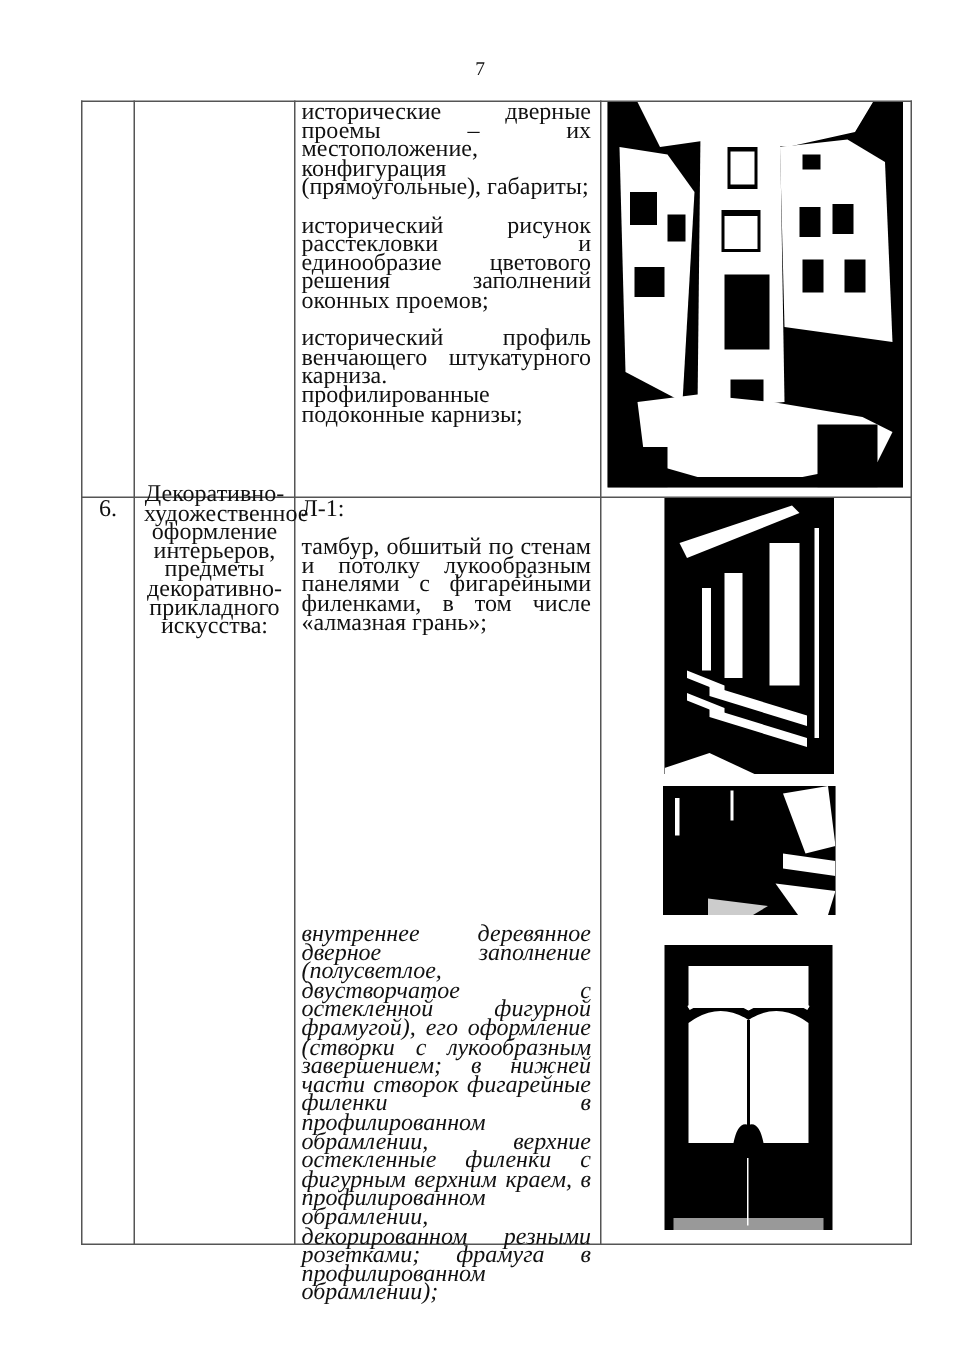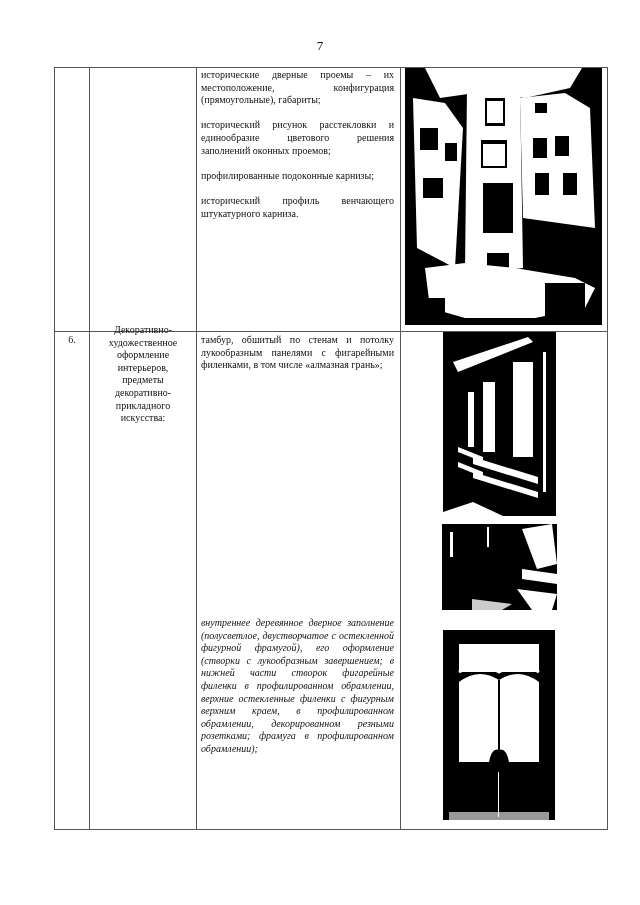--- a/index.html
+++ b/index.html
@@ -7,21 +7,21 @@
       width: 640px; height: 905px; position: relative; overflow: hidden;
       font-family: "Liberation Serif", "DejaVu Serif", serif;
       color: #111;
     }
     .page-number {
       position: absolute; left: 0; width: 640px; top: 38px;
       text-align: center; font-size: 13px;
     }
     .cell-border { position: absolute; background: #555; }
     .cell {
-      position: absolute; font-size: 10px; line-height: 12.6px;
+      position: absolute; font-size: 16px; line-height: 12.6px;
     }
     .just { text-align: justify; text-align-last: left; }
     .para { margin: 0 0 12.6px 0; }
     .center { text-align: center; }
     .photo { position: absolute; background: #000; overflow: hidden; }
     .photo svg { display: block; width: 100%; height: 100%; }
   </style>
 </head>
 <body>
 
@@ -38,22 +38,22 @@
   <div class="cell-border" style="left:196px; top:67px; width:1px; height:763px;"></div>
   <div class="cell-border" style="left:400px; top:67px; width:1px; height:763px;"></div>
   <div class="cell-border" style="left:607px; top:67px; width:1px; height:763px;"></div>
 
   <div>
     <div class="cell center" style="left:56px; top:70px; width:32px;"></div>
     <div class="cell center" style="left:92px; top:70px; width:102px;"></div>
     <div class="cell just" style="left:201px; top:69px; width:193px;">
       <p class="para">исторические дверные проемы – их местоположение, конфигурация (прямоугольные), габариты;</p>
       <p class="para">исторический рисунок расстекловки и единообразие цветового решения заполнений оконных проемов;</p>
+      <p class="para" style="margin:0;">исторический профиль венчающего штукатурного карниза.</p>
       <p class="para">профилированные подоконные карнизы;</p>
-      <p class="para" style="margin:0;">исторический профиль венчающего штукатурного карниза.</p>
     </div>
     <div class="photo" style="left:405px; top:68px; width:197px; height:257px; background:#000;" title="Фасад здания во дворе">
       <svg viewBox="0 0 197 257" preserveAspectRatio="none">
         <rect x="0" y="0" width="197" height="257" fill="#000"></rect>
 
         <polygon points="20,0 177,0 165,20 120,30 70,25 35,30" fill="#fff"></polygon>
 
         <polygon points="62,20 115,18 118,200 60,205" fill="#fff"></polygon>
 
         <polygon points="115,30 160,25 185,40 190,160 118,150" fill="#fff"></polygon>
@@ -81,20 +81,21 @@
         <rect x="15" y="230" width="25" height="27" fill="#000"></rect>
         <rect x="140" y="215" width="40" height="42" fill="#000"></rect>
       </svg>
     </div>
   </div>
 
   <div>
     <div class="cell center" style="left:56px; top:334px; width:32px;">6.</div>
     <div class="cell center" style="left:96px; top:324px; width:94px;">Декоративно-художественное оформление интерьеров, предметы декоративно-прикладного искусства:</div>
     <div class="cell just" style="left:201px; top:334px; width:193px;">
+      <p class="para">Л-1:</p>
       <p class="para">тамбур, обшитый по стенам и потолку лукообразным панелями с фигарейными филенками, в том числе «алмазная грань»;</p>
     </div>
     <div class="cell just" style="left:201px; top:617px; width:193px;font-style:italic;">
       <p class="para" style="margin:0;">внутреннее деревянное дверное заполнение (полусветлое, двустворчатое с остекленной фигурной фрамугой), его оформление (створки с лукообразным завершением; в нижней части створок фигарейные филенки в профилированном обрамлении, верхние остекленные филенки с фигурным верхним краем, в профилированном обрамлении, декорированном резными розетками; фрамуга в профилированном обрамлении);</p>
     </div>
 
     <div class="photo" style="left:443px; top:332px; width:113px; height:184px;" title="Тамбур с деревянными панелями">
       <svg viewBox="0 0 113 184" preserveAspectRatio="none">
         <rect width="113" height="184" fill="#000"></rect>
         <polygon points="10,30 85,5 90,10 15,40" fill="#fff"></polygon>

